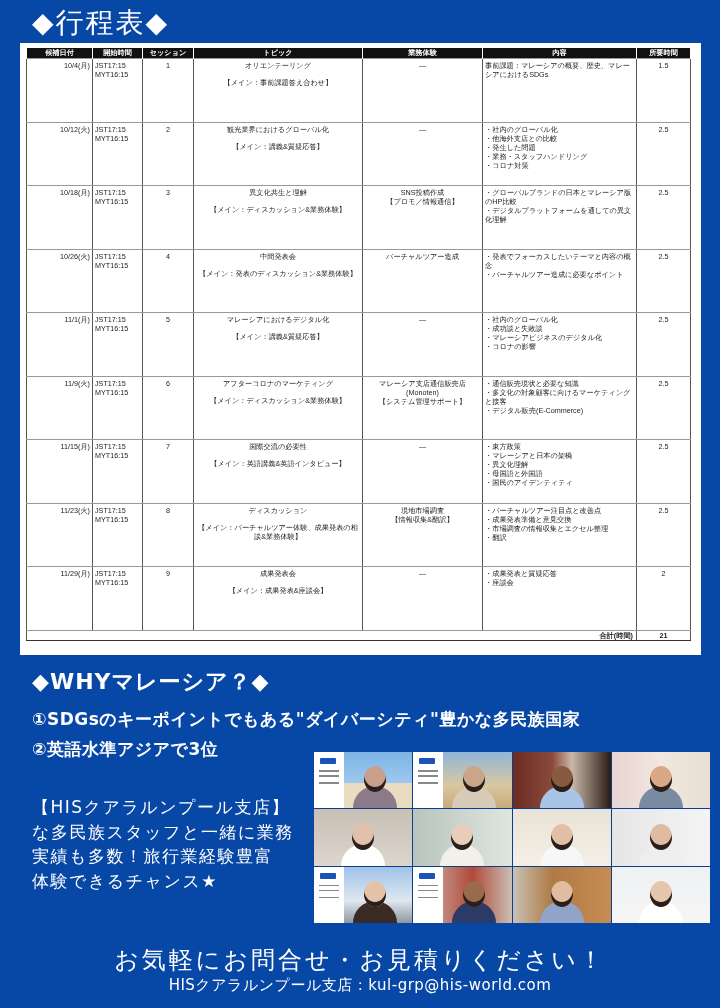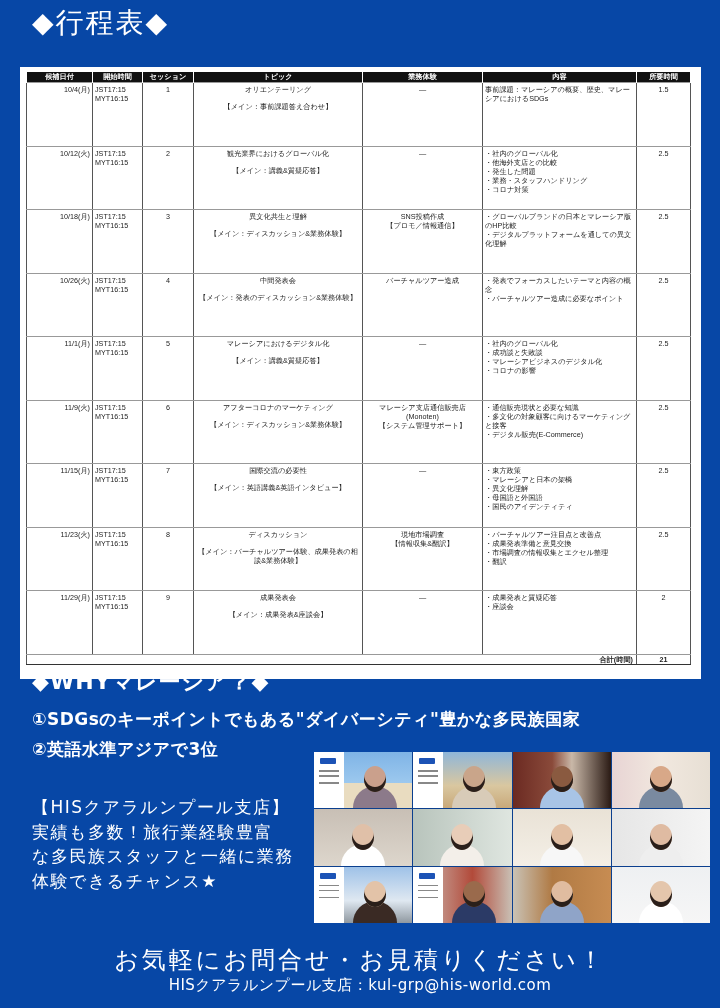--- a/index.html
+++ b/index.html
@@ -11,21 +11,20 @@
     position: relative;
   }
   .title1 {
     position: absolute; left: 32px; top: 4px;
     font-size: 28px; letter-spacing: 2px; color: #fff;
     font-weight: normal;
   }
   .panel {
     position: absolute; left: 20px; top: 43px; width: 681px; height: 612px;
     background: #fff;
-    margin-top: 24px;
   }
   table.sched {
     position: absolute; left: 6px; top: 5px;
     width: 664px;
     border-collapse: collapse;
     table-layout: fixed;
     font-family: "Liberation Sans", sans-serif;
     font-size: 7.2px;
     color: #222;
   }
@@ -319,22 +318,22 @@
 
 <div class="title2">◆WHYマレーシア？◆</div>
 
 <div class="points">
   <div class="point">①SDGsのキーポイントでもある"ダイバーシティ"豊かな多民族国家</div>
   <div class="point">②英語水準アジアで3位</div>
 </div>
 
 <div class="desc">
   <div>【HISクアラルンプール支店】</div>
+  <div>な多民族スタッフと一緒に業務</div>
   <div>実績も多数！旅行業経験豊富</div>
-  <div>な多民族スタッフと一緒に業務</div>
   <div>体験できるチャンス★</div>
 </div>
 
 <div class="photo-grid" id="photo-grid">
     <div class="tile" style="background: linear-gradient(rgb(127, 180, 230) 0%, rgb(156, 200, 238) 55%, rgb(233, 220, 192) 56%);">
       <div class="logo-card">
         <div class="lg"></div>
         <div class="ln1" style="top:18px"></div>
         <div class="ln2" style="top:23px"></div>
         <div class="ln1" style="top:30px"></div>

